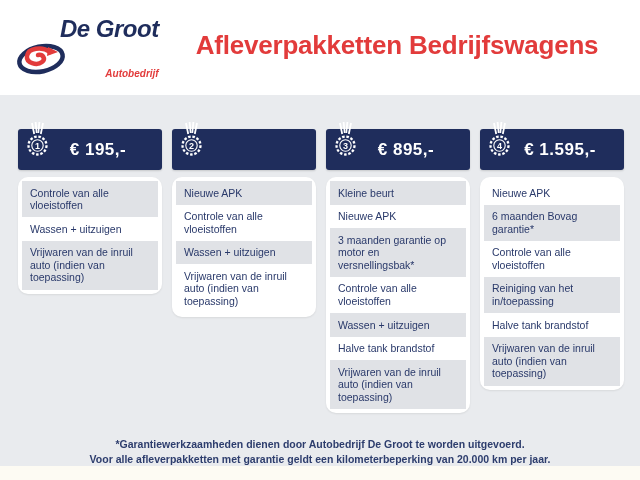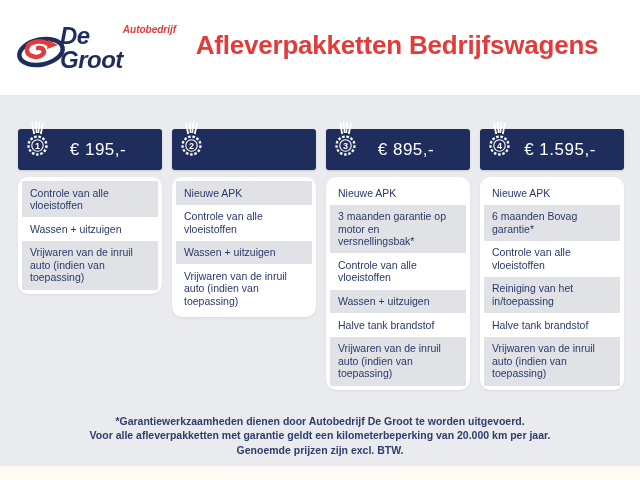--- a/index.html
+++ b/index.html
@@ -19,21 +19,21 @@
     margin:0 auto;
   }
   
   .top{
     height:95px;background:#ffffff;
     display:flex;align-items:center;
     padding:0 18px 0 14px;
   }
   .logo{display:flex;align-items:flex-end;width:158px;flex-shrink:0;position:relative;}
   .logo-mark{flex-shrink:0;margin-bottom:2px;}
-  .logo-text{margin-left:-8px;display:flex;flex-direction:row;}
+  .logo-text{margin-left:-8px;display:flex;flex-direction:column;gap:27px;}
   .logo-name{
     font-size:24px;font-weight:700;font-style:italic;
     color:var(--navy);letter-spacing:-0.5px;line-height:1;
   }
   .logo-sub{
     font-size:10px;font-weight:700;font-style:italic;
     color:var(--red);text-align:right;margin-top:1px;line-height:1;
   }
   .title{
     flex:1;text-align:center;
@@ -48,21 +48,21 @@
   }
   .pkg{flex:1;position:relative;}
   .pkg-head{
     background:var(--navy);height:41px;border-radius:3px;
     position:relative;display:flex;align-items:center;justify-content:center;
     box-shadow:0 1px 2px rgba(0,0,0,0.15);
   }
   .medal{position:absolute;left:6px;top:-7px;}
   .price{
     width:100%;text-align:center;color:#ffffff;
-    font-size:17px;font-weight:400;letter-spacing:0.5px;
+    font-size:17px;font-weight:700;letter-spacing:0.5px;
     padding-left:16px;
   }
   .pkg-body{
     background:var(--card-white);margin-top:7px;padding:4px;
     border-radius:10px;box-shadow:0 1px 2px rgba(0,0,0,0.08);
   }
   .item{
     font-size:10.5px;line-height:1.2;color:var(--text-navy);
     padding:5.5px 8px;font-weight:400;
   }
@@ -150,20 +150,21 @@
       <line x1="15.4" y1="0" x2="14.3" y2="11" stroke-width="1.8"></line>
       <line x1="19" y1="1" x2="16.8" y2="12" stroke-width="1.8"></line>
       <circle cx="13.5" cy="23.5" r="9" stroke-width="2.3" stroke-dasharray="2.6 1.7"></circle>
       <circle cx="13.5" cy="23.5" r="5.7" stroke-width="1.1"></circle>
     </g>
     <text x="13.5" y="27" text-anchor="middle" font-size="9" font-weight="bold" fill="#ffffff">3</text>
   </svg>
             <div class="price">€ 895,-</div>
           </div>
           <div class="pkg-body">
+            <div class="item gray">Kleine beurt</div>
             <div class="item">Nieuwe APK</div>
             <div class="item gray">3 maanden garantie op motor en versnellingsbak*</div>
             <div class="item">Controle van alle vloeistoffen</div>
             <div class="item gray">Wassen + uitzuigen</div>
             <div class="item">Halve tank brandstof</div>
             <div class="item gray">Vrijwaren van de inruil auto (indien van toepassing)</div>
           </div>
         </div>
         <div class="pkg">
           <div class="pkg-head">

